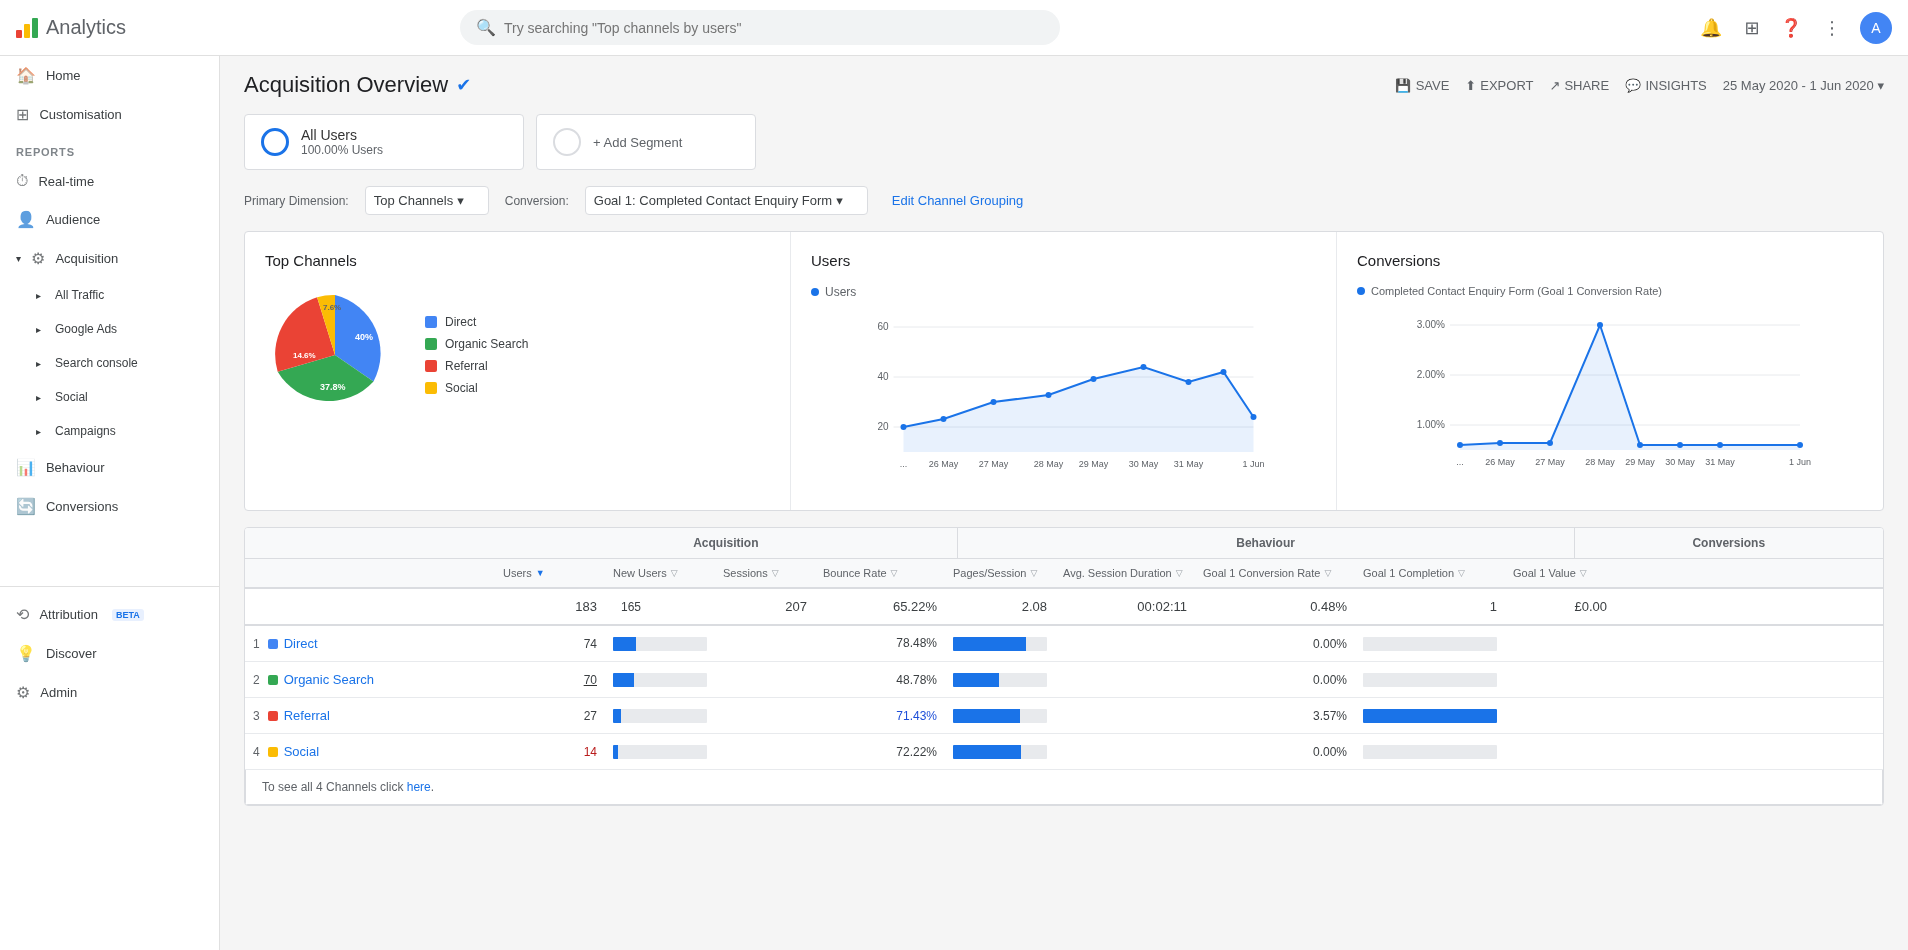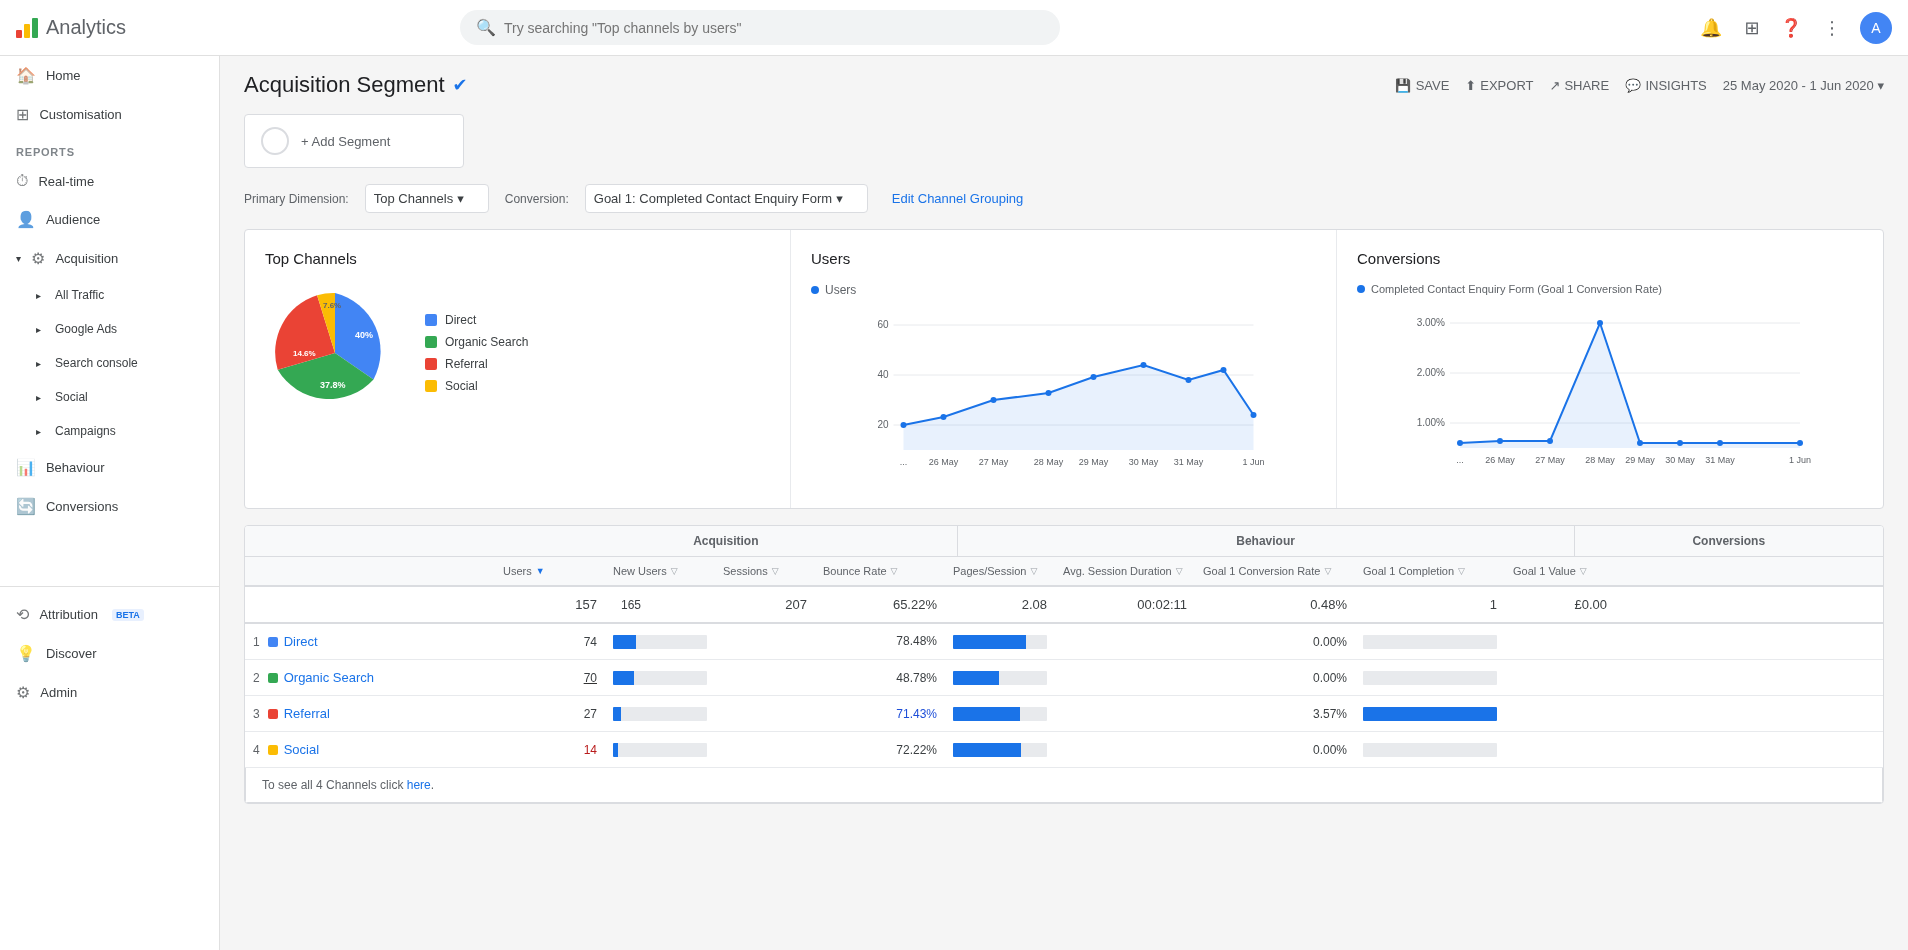--- a/index.html
+++ b/index.html
@@ -172,21 +172,21 @@
     <div class="sidebar-item">
       <span class="s-icon">⚙</span>
       <span>Admin</span>
     </div>
   </div>
 
   <div class="main">
 
     <div class="page-header">
       <div class="page-title">
-        <span>Acquisition Segment</span>
+        <span>Acquisition Overview</span>
         <span class="check-icon">✔</span>
       </div>
       <div class="header-actions">
         <div class="header-btn">
           <span>💾</span>
           <span>SAVE</span>
         </div>
         <div class="header-btn">
           <span>⬆</span>
           <span>EXPORT</span>
@@ -200,20 +200,27 @@
           <span>INSIGHTS</span>
         </div>
         <div class="date-range">
           <span>25 May 2020 - 1 Jun 2020</span>
           <span> ▾</span>
         </div>
       </div>
     </div>
 
     <div class="segments">
+      <div class="segment-box">
+        <div class="segment-circle"></div>
+        <div>
+          <div style="font-size:14px;font-weight:500;">All Users</div>
+          <div style="font-size:12px;color:#5f6368;">100.00% Users</div>
+        </div>
+      </div>
       <div class="segment-box" style="min-width:220px;">
         <div class="segment-circle empty"></div>
         <span class="segment-add">+ Add Segment</span>
       </div>
     </div>
 
     <div class="filters">
       <span class="filter-label">Primary Dimension:</span>
       <div class="filter-select">
         <span>Top Channels</span>
@@ -394,21 +401,21 @@
           <span style="color:#9aa0a6;font-size:9px;">▽</span>
         </div>
         <div class="col-header">
           <span>Goal 1 Value</span>
           <span style="color:#9aa0a6;font-size:9px;">▽</span>
         </div>
       </div>
 
       <div style="display:grid;grid-template-columns:250px 110px 110px 100px 130px 110px 140px 160px 150px 110px;border-bottom:2px solid #dadce0;background:#fff;">
         <div class="cell"></div>
-        <div class="cell right">157</div>
+        <div class="cell right">183</div>
         <div class="bar-cell">
           <div class="bar-wrapper">
             <span class="bar-val">165</span>
           </div>
         </div>
         <div class="cell right">207</div>
         <div class="cell right">65.22%</div>
         <div class="cell right">2.08</div>
         <div class="cell right">00:02:11</div>
         <div class="cell right">0.48%</div>

